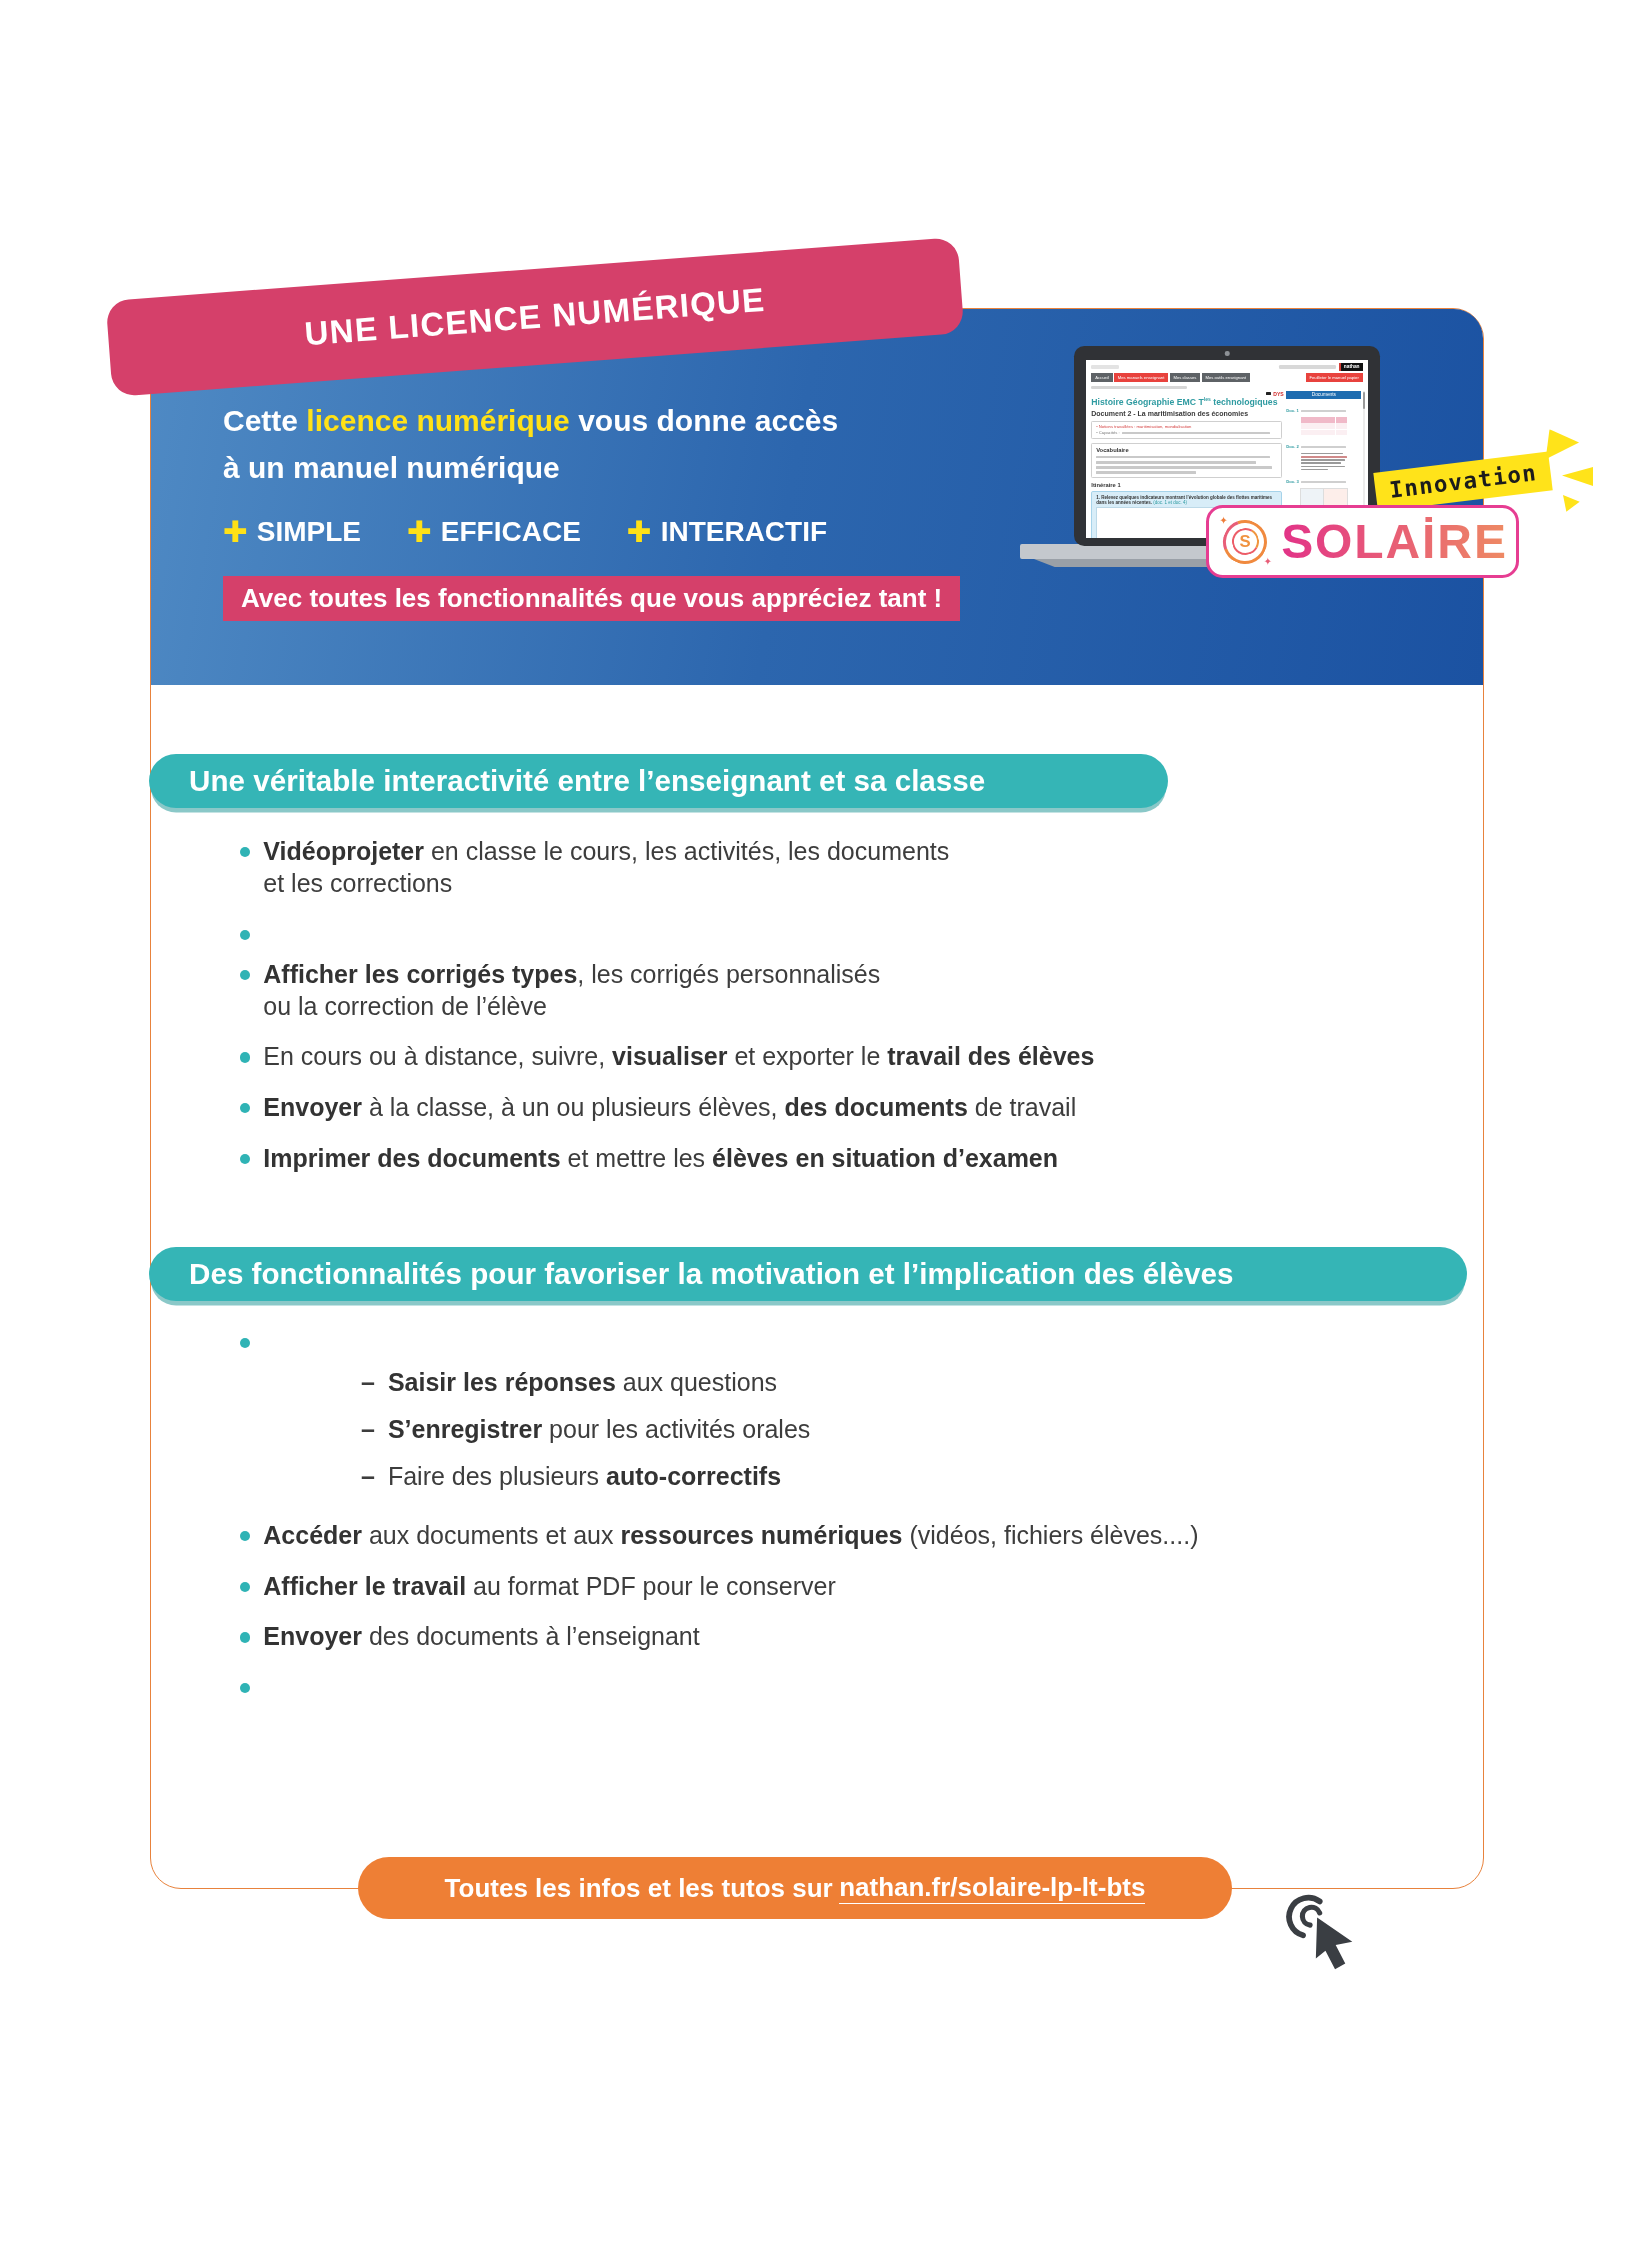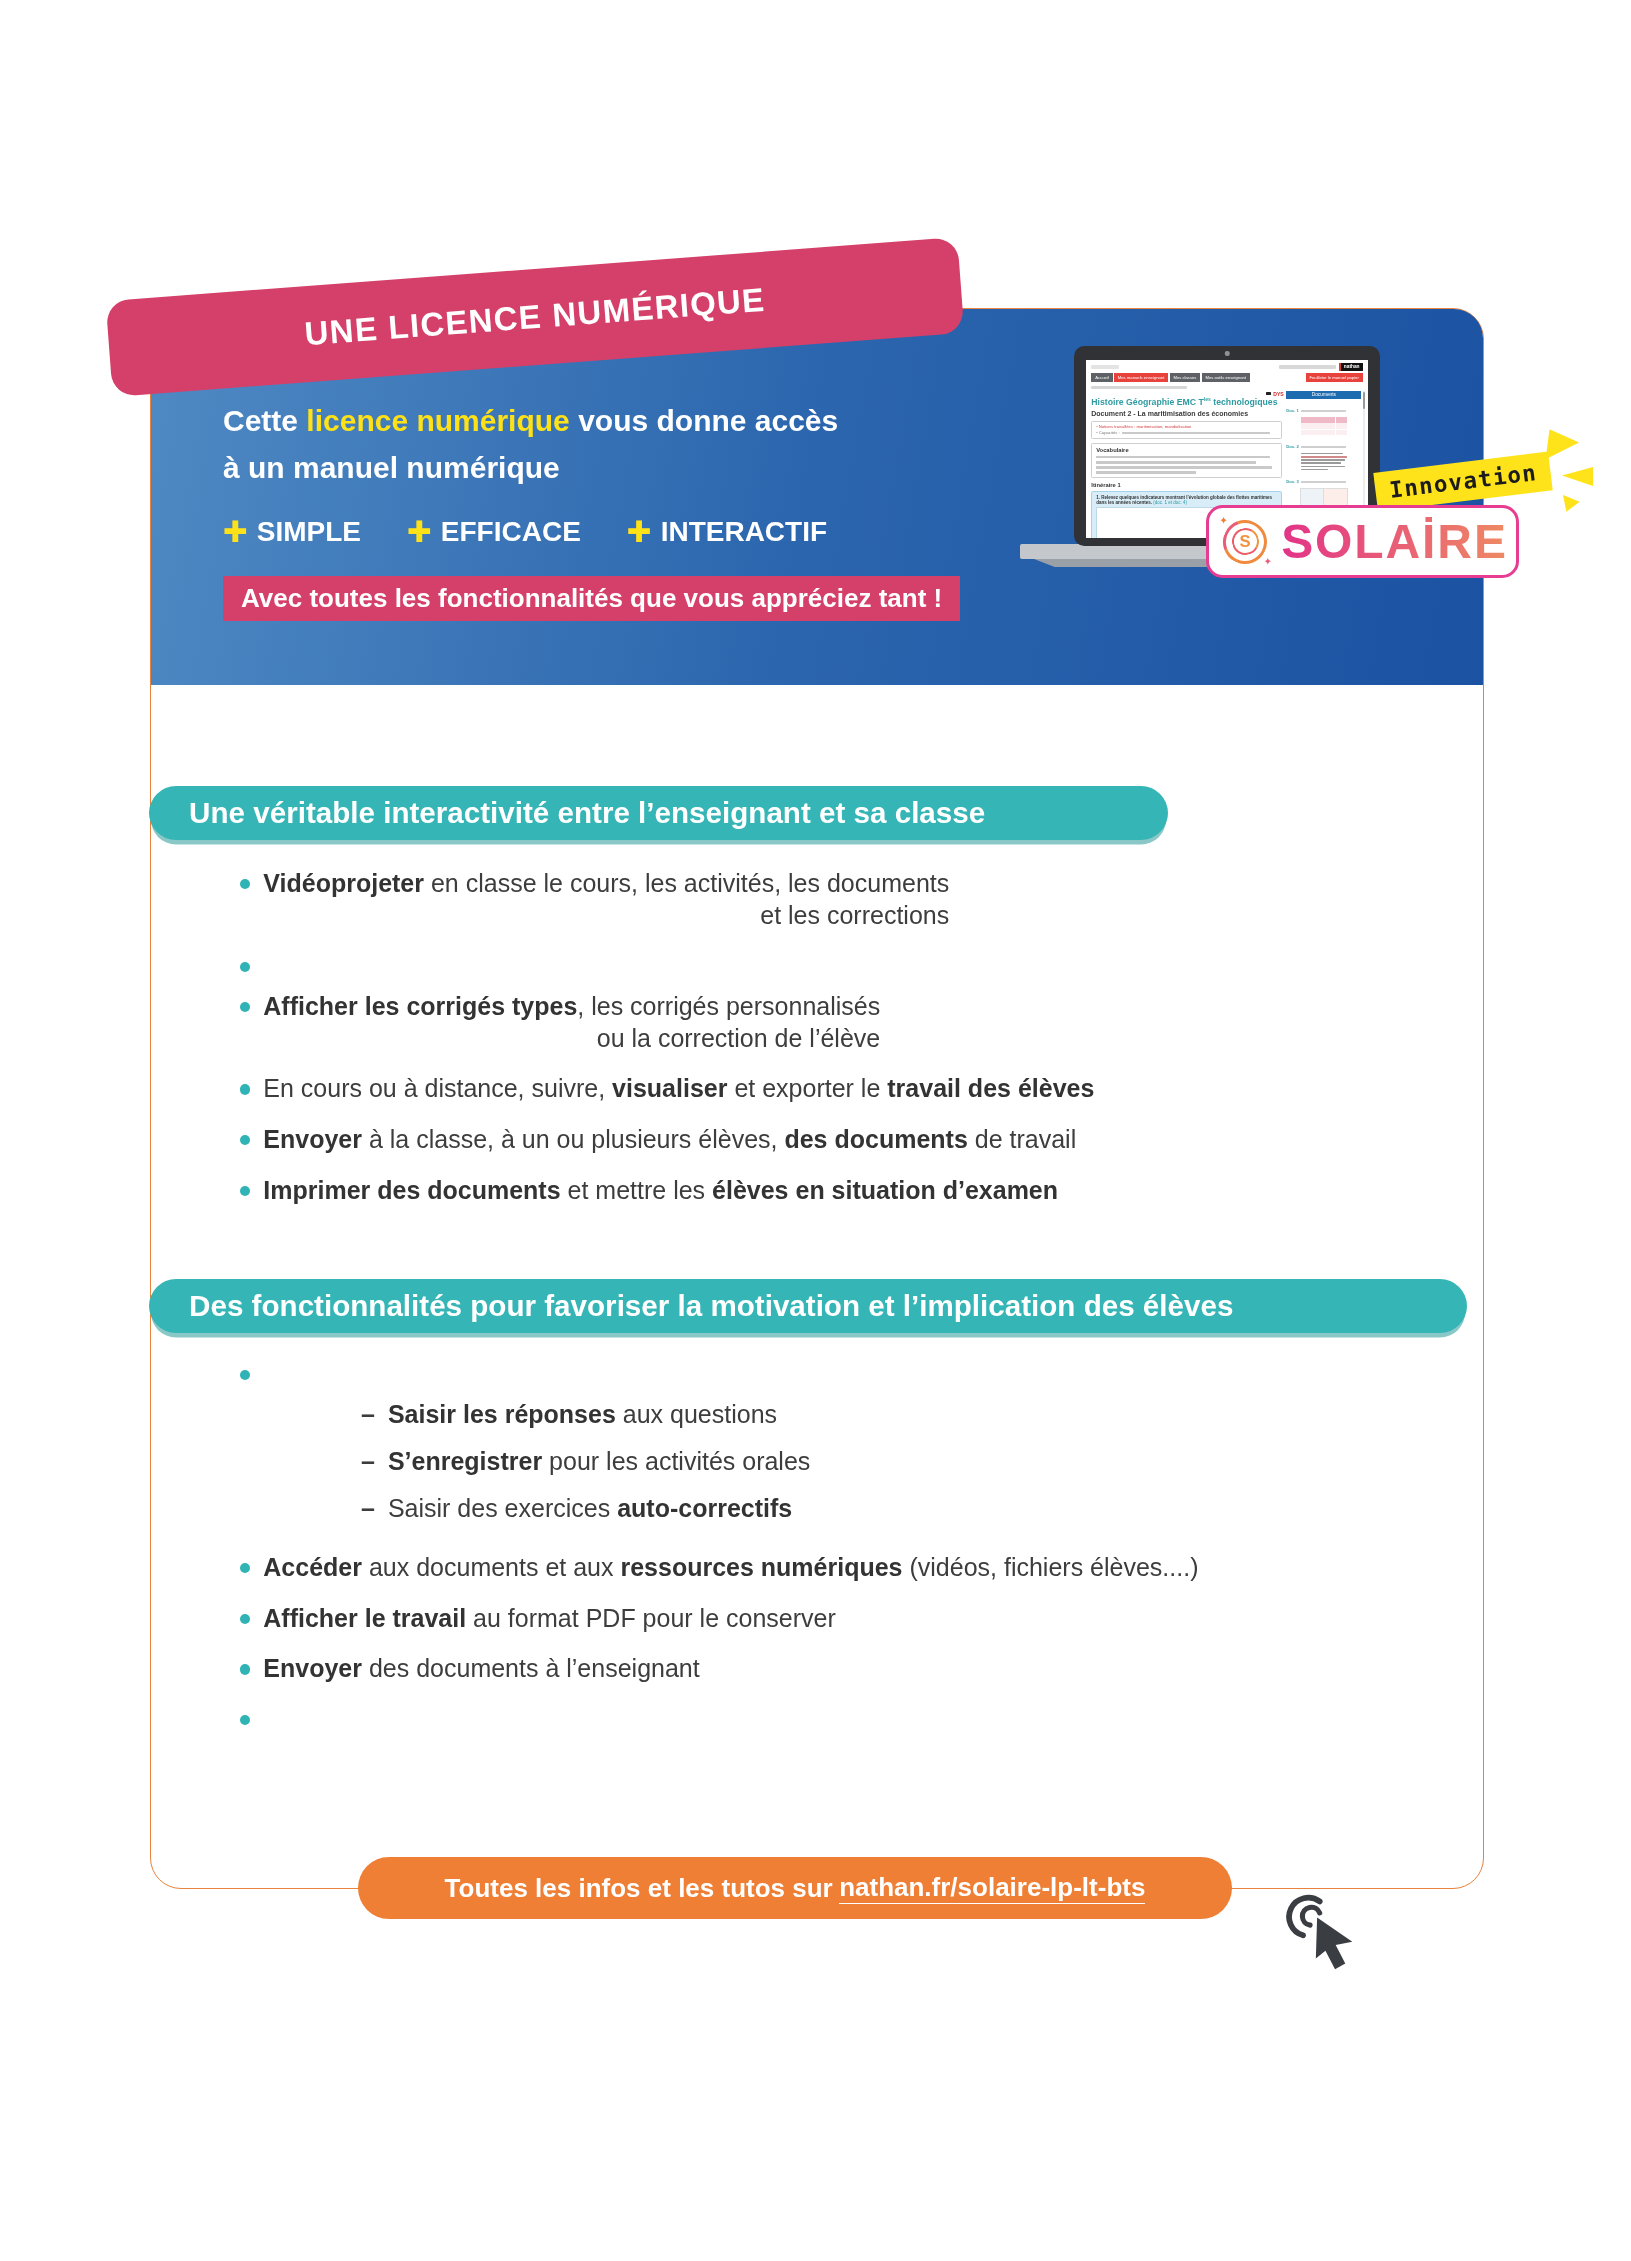--- a/index.html
+++ b/index.html
@@ -115,21 +115,21 @@
   .star1{left:-1.3px;top:-2.6px;}
   .star2{right:-2.6px;bottom:-1.3px;color:#e85e78;}
   .solaire-text{font-size:48px;font-weight:800;letter-spacing:1.9px;margin-left:11.6px;color:#e63d8c;}
   @supports (-webkit-background-clip:text){
     .solaire-text{background:linear-gradient(90deg,#e23388 0%,#ee8a63 100%);
       -webkit-background-clip:text;background-clip:text;color:transparent;}
   }
 
   
   .content-flow{position:absolute;left:0;top:376px;right:0;}
-  .section1{margin-top:101px;text-align:right;}
+  .section1{margin-top:69px;}
   .section2{margin-top:72px;}
   .pill-header{position:relative;left:-1.9px;background:#35b5b6;border-radius:27px;
     height:54px;display:flex;align-items:center;padding-left:40px;box-sizing:border-box;
     box-shadow:0 6.4px 0 -1.9px rgba(42,154,155,0.55);}
   .pill-header span{color:#fff;font-weight:700;font-size:29.6px;}
   .pill1{width:1019px;}
   .pill2{width:1318px;}
   .bullet-list{margin:28px 0 0 89px;}
   .section2 .bullet-list{margin-top:26px;}
   .li{display:flex;gap:13px;margin-bottom:19px;font-size:25px;color:#3d3d3d;line-height:1.27;}
@@ -337,21 +337,21 @@
           <div class="li sub">
             <span class="dash">–</span>
             <div><span class="b ">Saisir les réponses</span><span class=""> aux questions</span></div>
           </div>
           <div class="li sub">
             <span class="dash">–</span>
             <div><span class="b ">S’enregistrer</span><span class=""> pour les activités orales</span></div>
           </div>
           <div class="li sub">
             <span class="dash">–</span>
-            <div><span class="">Saisir des exercices </span><span class="b ">auto-correctifs</span></div>
+            <div><span class="">Faire des plusieurs </span><span class="b ">auto-correctifs</span></div>
           </div>
           <div class="li gap">
             <span class="dot"></span>
             <div><span class="b ">Accéder</span><span class=""> aux documents et aux </span><span class="b ">ressources numériques</span><span class=""> (vidéos, fichiers élèves....)</span></div>
           </div>
           <div class="li">
             <span class="dot"></span>
             <div><span class="b ">Afficher le travail</span><span class=""> au format PDF pour le conserver</span></div>
           </div>
           <div class="li">

